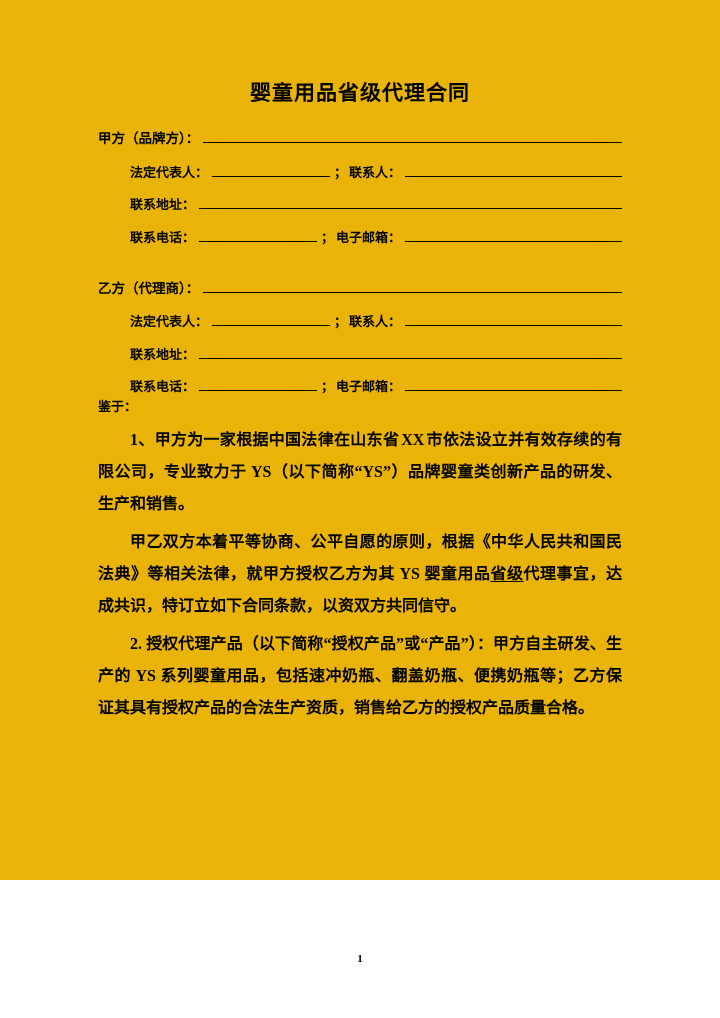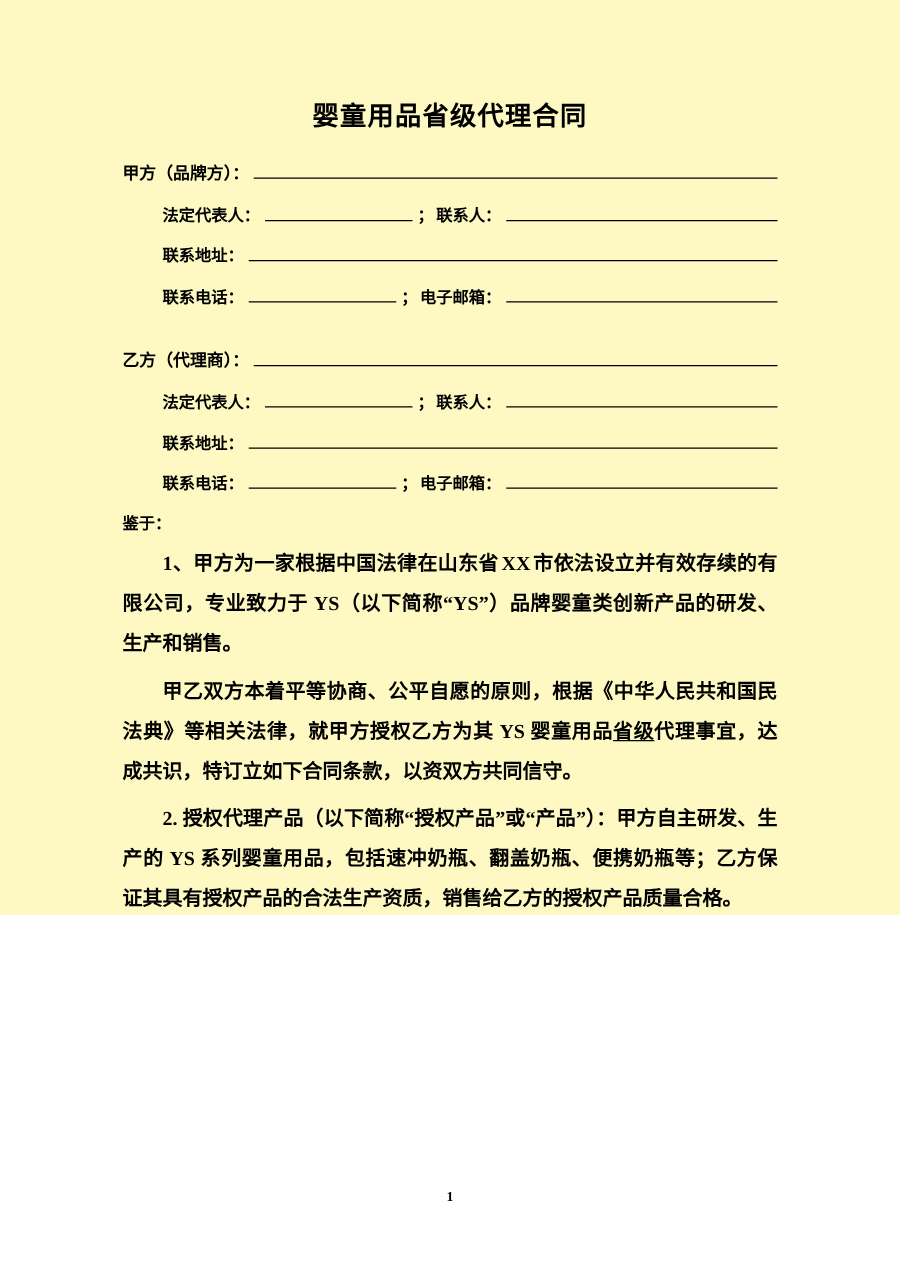--- a/index.html
+++ b/index.html
@@ -13,22 +13,22 @@
     position: relative;
     font-family: "Liberation Serif", "DejaVu Serif", serif;
     color: #000000;
     overflow: hidden;
   }
 
   .page {
     position: absolute;
     left: 0; top: 0;
     width: 720px;
-    height: 732px;
-    background: #fef9c3;
+    height: 880px;
+    background: #eab308;
     box-sizing: border-box;
     padding: 0 98px 0 98px;
   }
 
   
   .doc-title {
     margin: 0;
     padding-top: 80px;
     text-align: center;
     font-size: 21px;
@@ -94,21 +94,21 @@
     border-bottom: 1.3px solid #000;
     height: 0.9em;
     margin-left: 4px;
   }
 
   
   .whereas-label {
     font-size: 13px;
     font-weight: bold;
     line-height: 1.6;
-    margin-top: 12px;
+    margin-top: 0;
   }
 
   p.body-para {
     font-size: 16px;
     font-weight: bold;
     line-height: 2.0;
     margin: 6px 0 0 0;
     text-indent: 2em;
     text-align: justify;
     text-justify: inter-ideograph;

